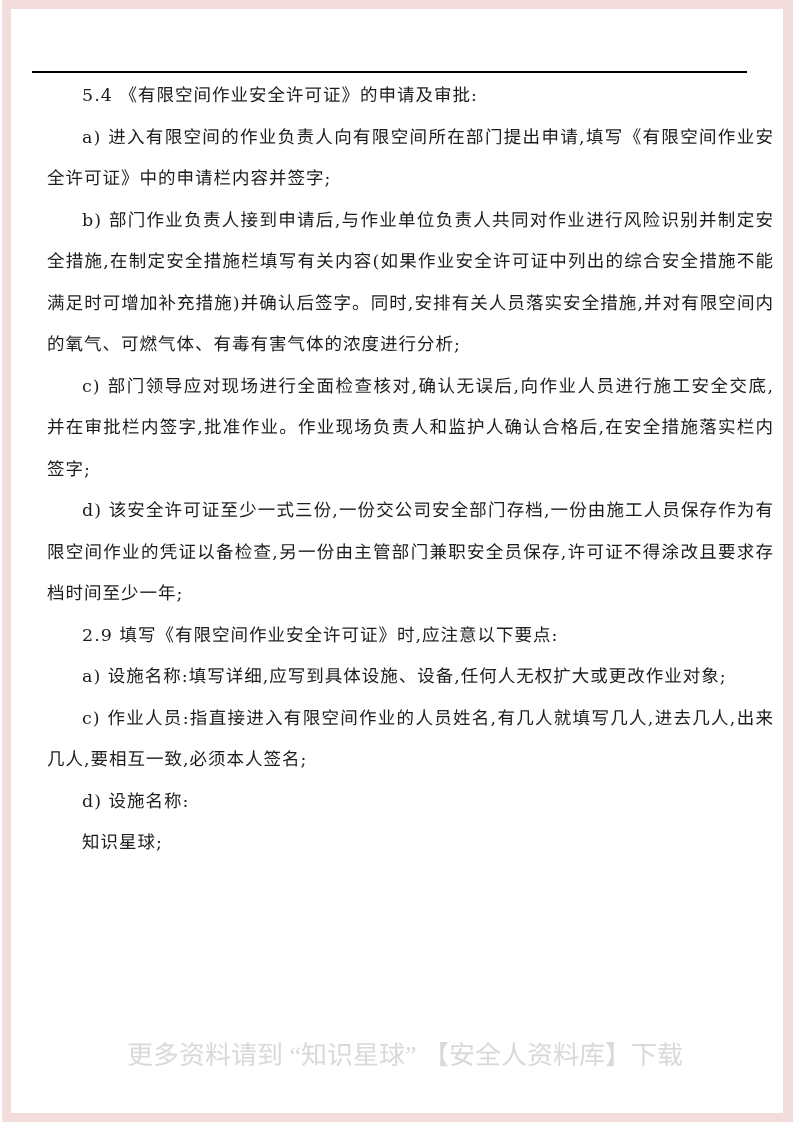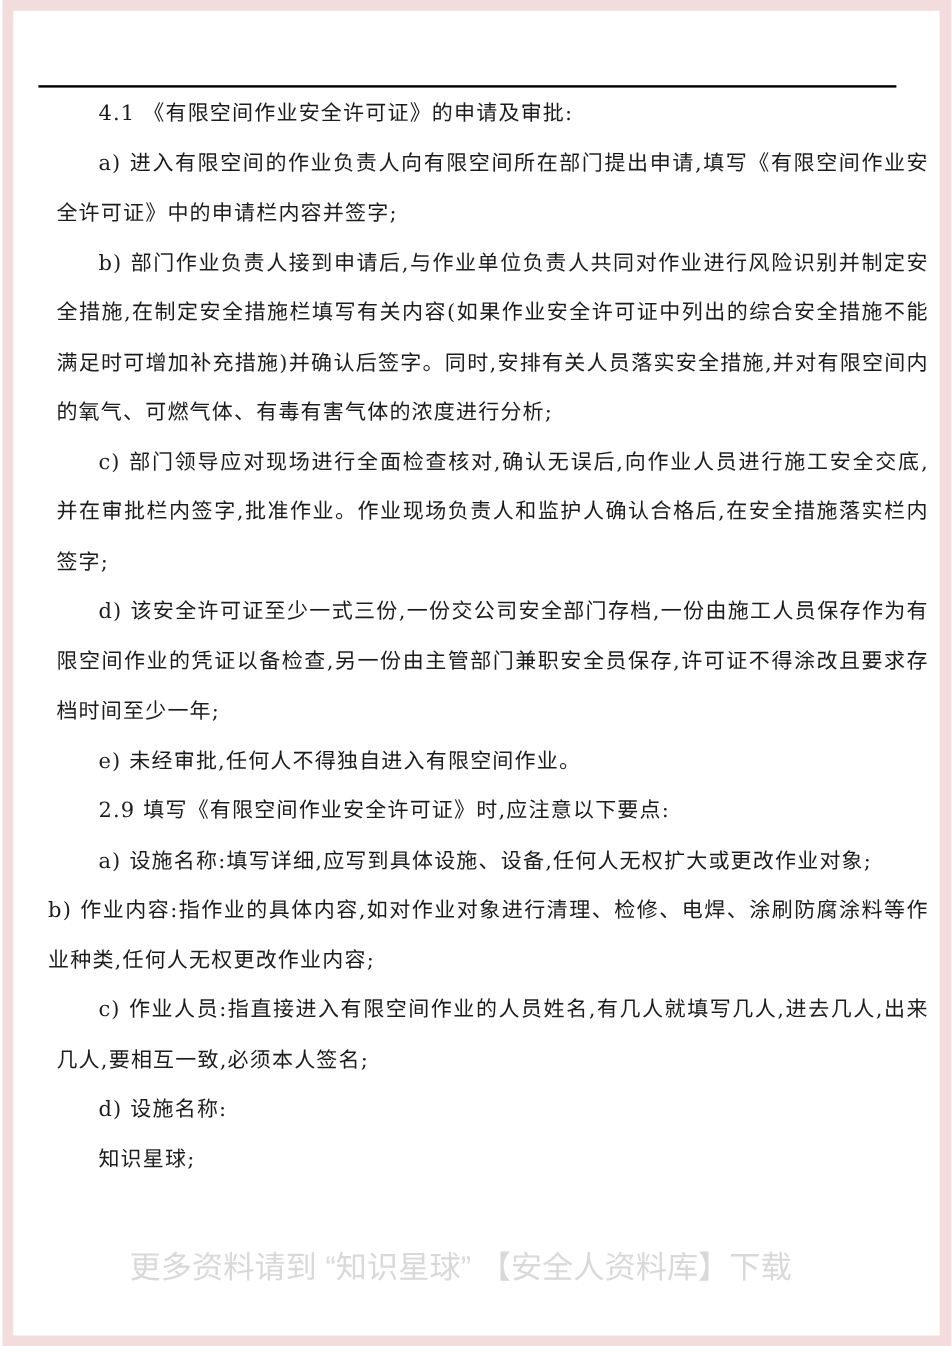--- a/index.html
+++ b/index.html
@@ -55,49 +55,47 @@
     text-indent: 2em;
   }
   
   .doc-body p.para.flush {
     text-indent: 0;
     margin-left: -7px;
   }
   
   .watermark {
     position: absolute;
-    left: 108px;
+    left: 127px;
     top: 1036px;
     line-height: 40px;
-    font-family: Liberation Sans, sans-serif;
+    font-family: Liberation Serif, serif;
     font-size: 26px;
     color: var(--watermark-color, #d9d9d9);
     white-space: nowrap;
     z-index: 0;
   }
 </style>
 </head>
 <body>
 
 <div class="page">
 
   <div class="watermark">更多资料请到 “知识星球” 【安全人资料库】下载</div>
 
   <div class="header-rule"></div>
 
   <div class="doc-body">
-    <p class="para">4.1 《有限空间作业安全许可证》的申请及审批:</p>
+    <p class="para">5.4 《有限空间作业安全许可证》的申请及审批:</p>
     <p class="para">a) 进入有限空间的作业负责人向有限空间所在部门提出申请,填写《有限空间作业安全许可证》中的申请栏内容并签字;</p>
     <p class="para">b) 部门作业负责人接到申请后,与作业单位负责人共同对作业进行风险识别并制定安全措施,在制定安全措施栏填写有关内容(如果作业安全许可证中列出的综合安全措施不能满足时可增加补充措施)并确认后签字。同时,安排有关人员落实安全措施,并对有限空间内的氧气、可燃气体、有毒有害气体的浓度进行分析;</p>
     <p class="para">c) 部门领导应对现场进行全面检查核对,确认无误后,向作业人员进行施工安全交底,并在审批栏内签字,批准作业。作业现场负责人和监护人确认合格后,在安全措施落实栏内签字;</p>
     <p class="para">d) 该安全许可证至少一式三份,一份交公司安全部门存档,一份由施工人员保存作为有限空间作业的凭证以备检查,另一份由主管部门兼职安全员保存,许可证不得涂改且要求存档时间至少一年;</p>
-    <p class="para">e) 未经审批,任何人不得独自进入有限空间作业。</p>
     <p class="para">2.9 填写《有限空间作业安全许可证》时,应注意以下要点:</p>
     <p class="para">a) 设施名称:填写详细,应写到具体设施、设备,任何人无权扩大或更改作业对象;</p>
-    <p class="para flush">b) 作业内容:指作业的具体内容,如对作业对象进行清理、检修、电焊、涂刷防腐涂料等作业种类,任何人无权更改作业内容;</p>
     <p class="para">c) 作业人员:指直接进入有限空间作业的人员姓名,有几人就填写几人,进去几人,出来几人,要相互一致,必须本人签名;</p>
     <p class="para">d) 设施名称:</p>
     <p class="para">知识星球;</p>
   </div>
 
   <div class="page-frame"></div>
 
 </div>
 
 </body></html>

